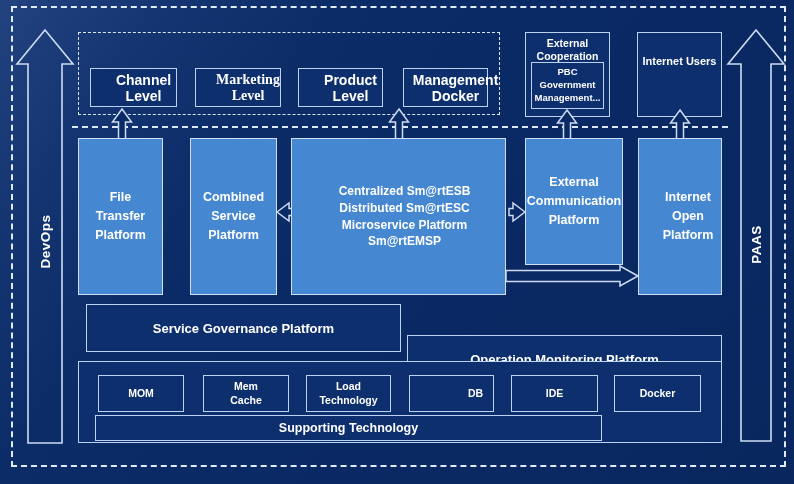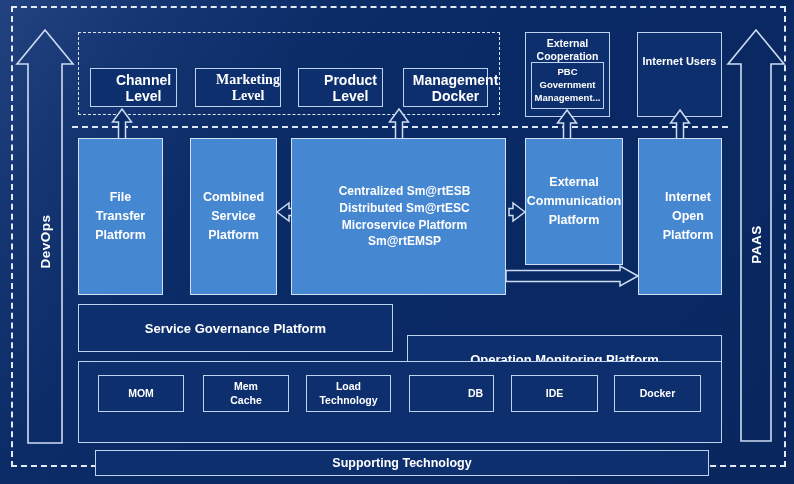--- a/index.html
+++ b/index.html
@@ -123,21 +123,21 @@
     <span class="txt plat-label">External
 Communication
 Platform</span>
   </div>
   <div class="abs blue-box" style="left:638px;top:138px;width:84px;height:157px;padding-left:16px;">
     <span class="txt plat-label">Internet
 Open
 Platform</span>
   </div>
 
-  <div class="abs navy-box" style="left:78px;top:304px;width:315px;height:48px;border-width:1.6px;">
+  <div class="abs navy-box" style="left:86px;top:304px;width:315px;height:48px;border-width:1.6px;">
     <span class="txt gov-label">Service Governance Platform</span>
   </div>
   <div class="abs navy-box" style="left:407px;top:304px;width:315px;height:48px;border-width:1.6px;margin-top:31px;">
     <span class="txt gov-label">Operation Monitoring Platform</span>
   </div>
 
   <div class="abs" style="left:78px;top:361px;width:644px;height:82px;background:#0d2f6e;border:1.6px solid #bcd2ee;">
     <div class="abs navy-box" style="left:19px;top:13px;width:86px;height:37px;">
       <span class="txt tech-label">MOM</span>
     </div>
@@ -151,20 +151,20 @@
     </div>
     <div class="abs navy-box" style="left:330px;top:13px;width:85px;height:37px;padding-left:48px;">
       <span class="txt tech-label">DB</span>
     </div>
     <div class="abs navy-box" style="left:432px;top:13px;width:87px;height:37px;">
       <span class="txt tech-label">IDE</span>
     </div>
     <div class="abs navy-box" style="left:535px;top:13px;width:87px;height:37px;">
       <span class="txt tech-label">Docker</span>
     </div>
-    <div class="abs navy-box" style="left:16px;top:53px;width:614px;height:26px;border-width:1.2px;margin-top:35px;">
+    <div class="abs navy-box" style="left:16px;top:53px;width:507px;height:26px;border-width:1.2px;">
       <span class="txt sup-label">Supporting Technology</span>
     </div>
   </div>
 
   <div class="vlabel" style="left:-15px;top:234px;">DevOps</div>
   <div class="vlabel" style="left:696px;top:237px;">PAAS</div>
 </div>
 
 </body></html>

